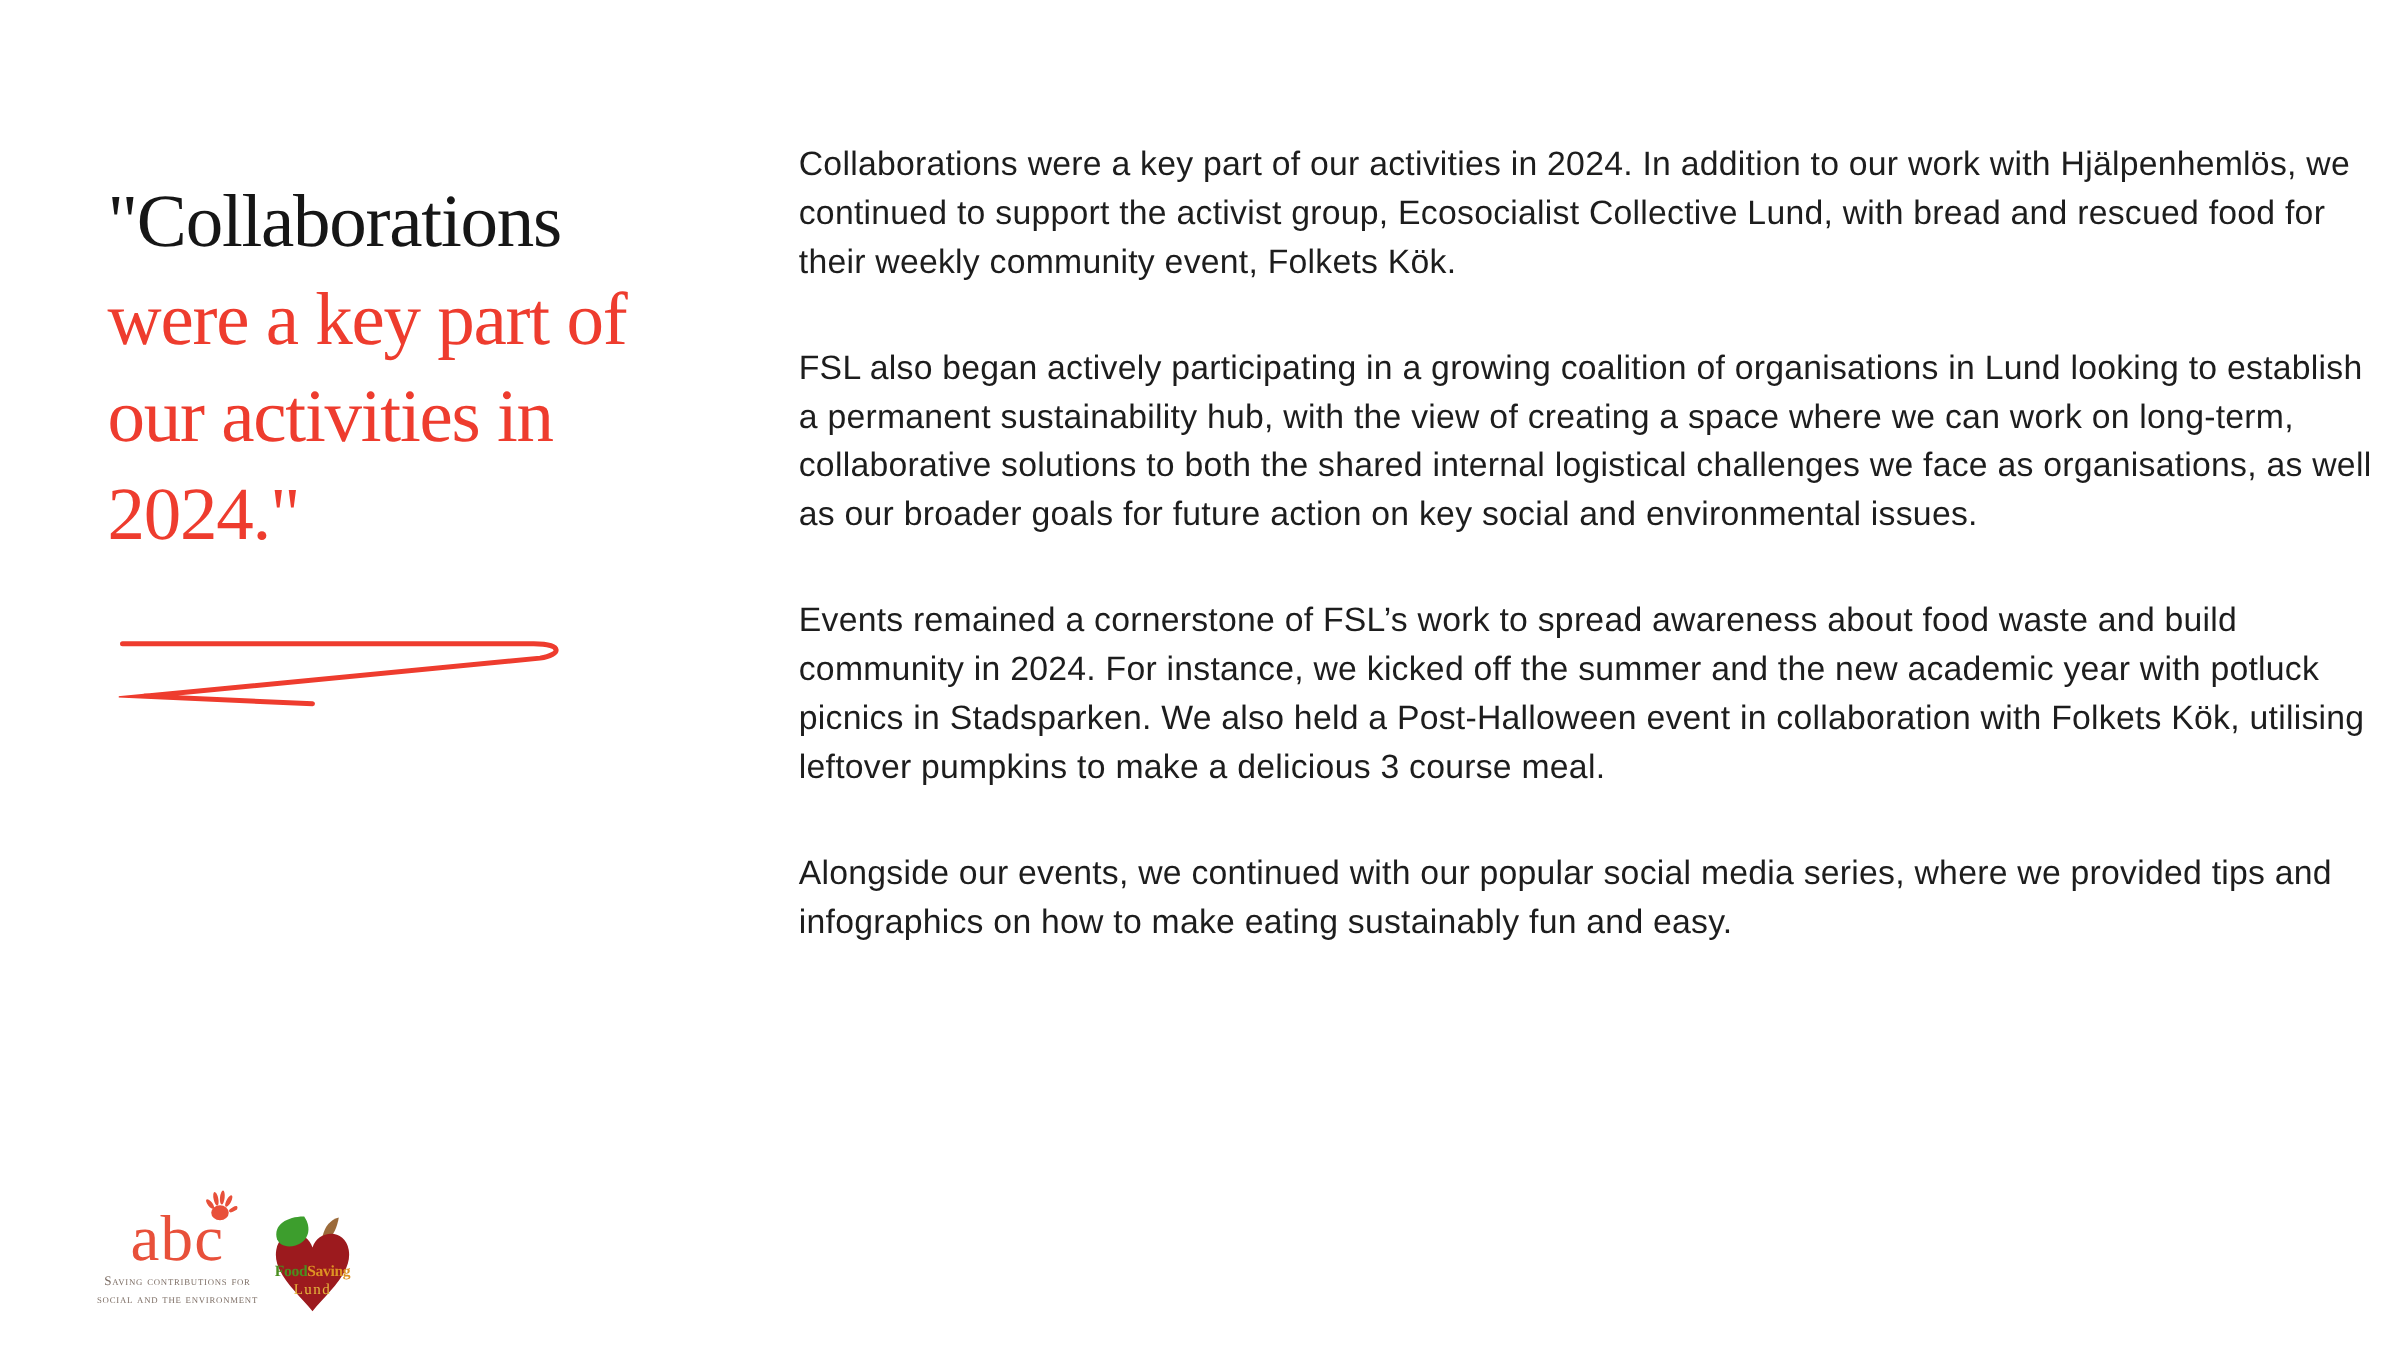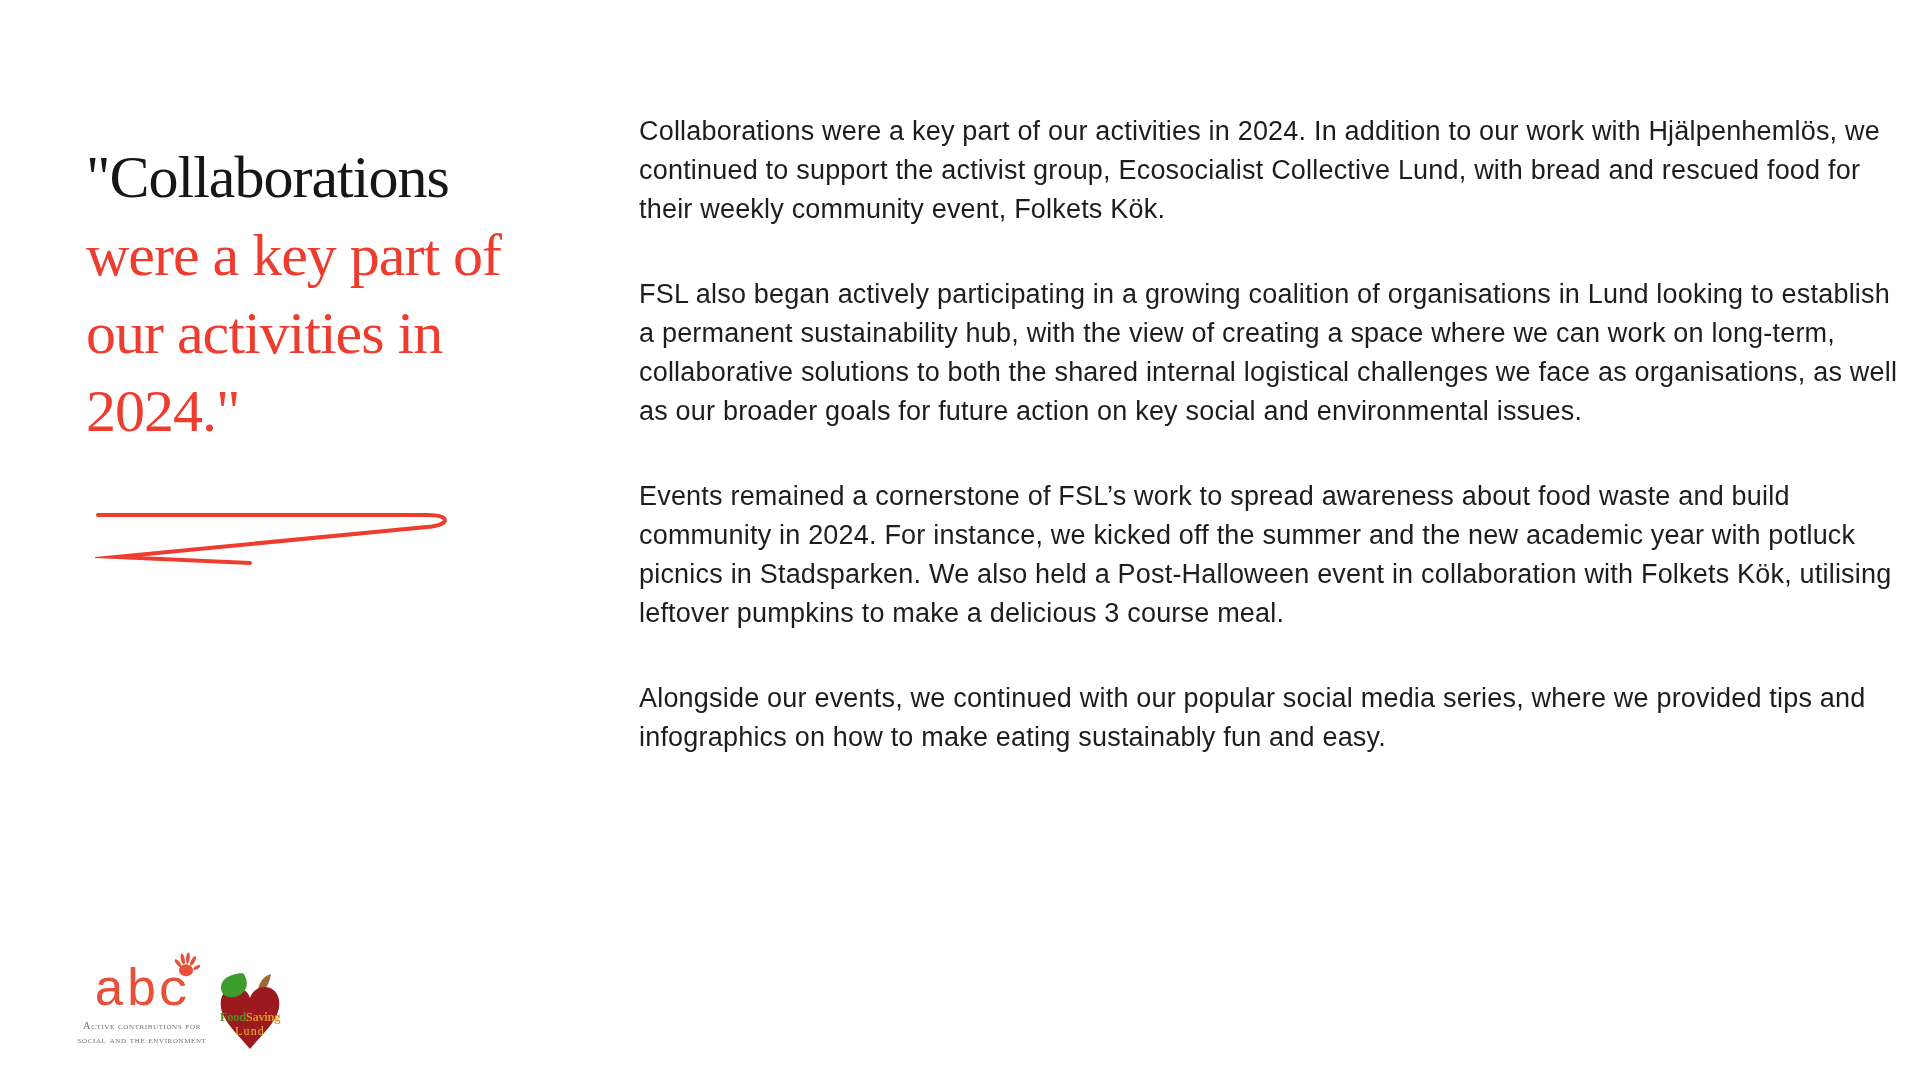--- a/index.html
+++ b/index.html
@@ -45,21 +45,21 @@
 
   
   .abc-logo{
     position:absolute;
     left:72px;top:966px;width:140px;
     text-align:center;
   }
   .abc-wordmark{
     position:relative;
     display:inline-block;
-    font-family:Liberation Mono, monospace;
+    font-family:Liberation Serif, serif;
     font-size:52px;
     line-height:52px;
     letter-spacing:1px;
     color:#e8503a;
     text-align:right;
   }
   .abc-hand{
     position:absolute;
     right:-10px;top:-14px;
     width:28px;height:28px;
@@ -110,21 +110,21 @@
         <g fill="#e8503a">
           <ellipse cx="15" cy="19.5" rx="7.5" ry="6.5"></ellipse>
           <ellipse cx="6.5" cy="12" rx="2" ry="5" transform="rotate(-38 6.5 12)"></ellipse>
           <ellipse cx="11.5" cy="7.5" rx="2" ry="6" transform="rotate(-12 11.5 7.5)"></ellipse>
           <ellipse cx="17" cy="6.5" rx="2" ry="6" transform="rotate(6 17 6.5)"></ellipse>
           <ellipse cx="22.5" cy="9.5" rx="2" ry="5.5" transform="rotate(28 22.5 9.5)"></ellipse>
           <ellipse cx="26.5" cy="16.5" rx="1.8" ry="4.2" transform="rotate(62 26.5 16.5)"></ellipse>
         </g>
       </svg>
     </span>
-    <div class="abc-tagline">Active contributions for</div>
+    <div class="abc-tagline">Saving contributions for</div>
     <div class="abc-tagline">social and the environment</div>
   </div>
 
   <svg class="fsl-logo" viewBox="0 0 78 84" aria-hidden="true">
     <path d="M46,17 C48,9 52,4 59,2 C58,9 55,16 49.5,21.5 C47.5,20.5 46,19 46,17 Z" fill="#9b6a3a"></path>
     <path d="M38,26 C34,12 12,10 9,28 C6,46 25,61 38,77 C51,61 70,46 67,28 C64,10 42,12 38,26 Z" fill="#9c1a1e"></path>
     <path d="M9,18 C7,6 20,1 33,3 C38,13 34,23 23,25 C15,25.8 10.5,23 9,18 Z" fill="#3d9e2d" transform="rotate(-8 20 14)"></path>
     <text x="38" y="49" text-anchor="middle" font-family="Liberation Serif, serif" font-weight="bold" font-size="12.5" letter-spacing="-0.3">
       <tspan fill="#4a8f1f">Food</tspan><tspan fill="#dd9323">Saving</tspan>
     </text>

